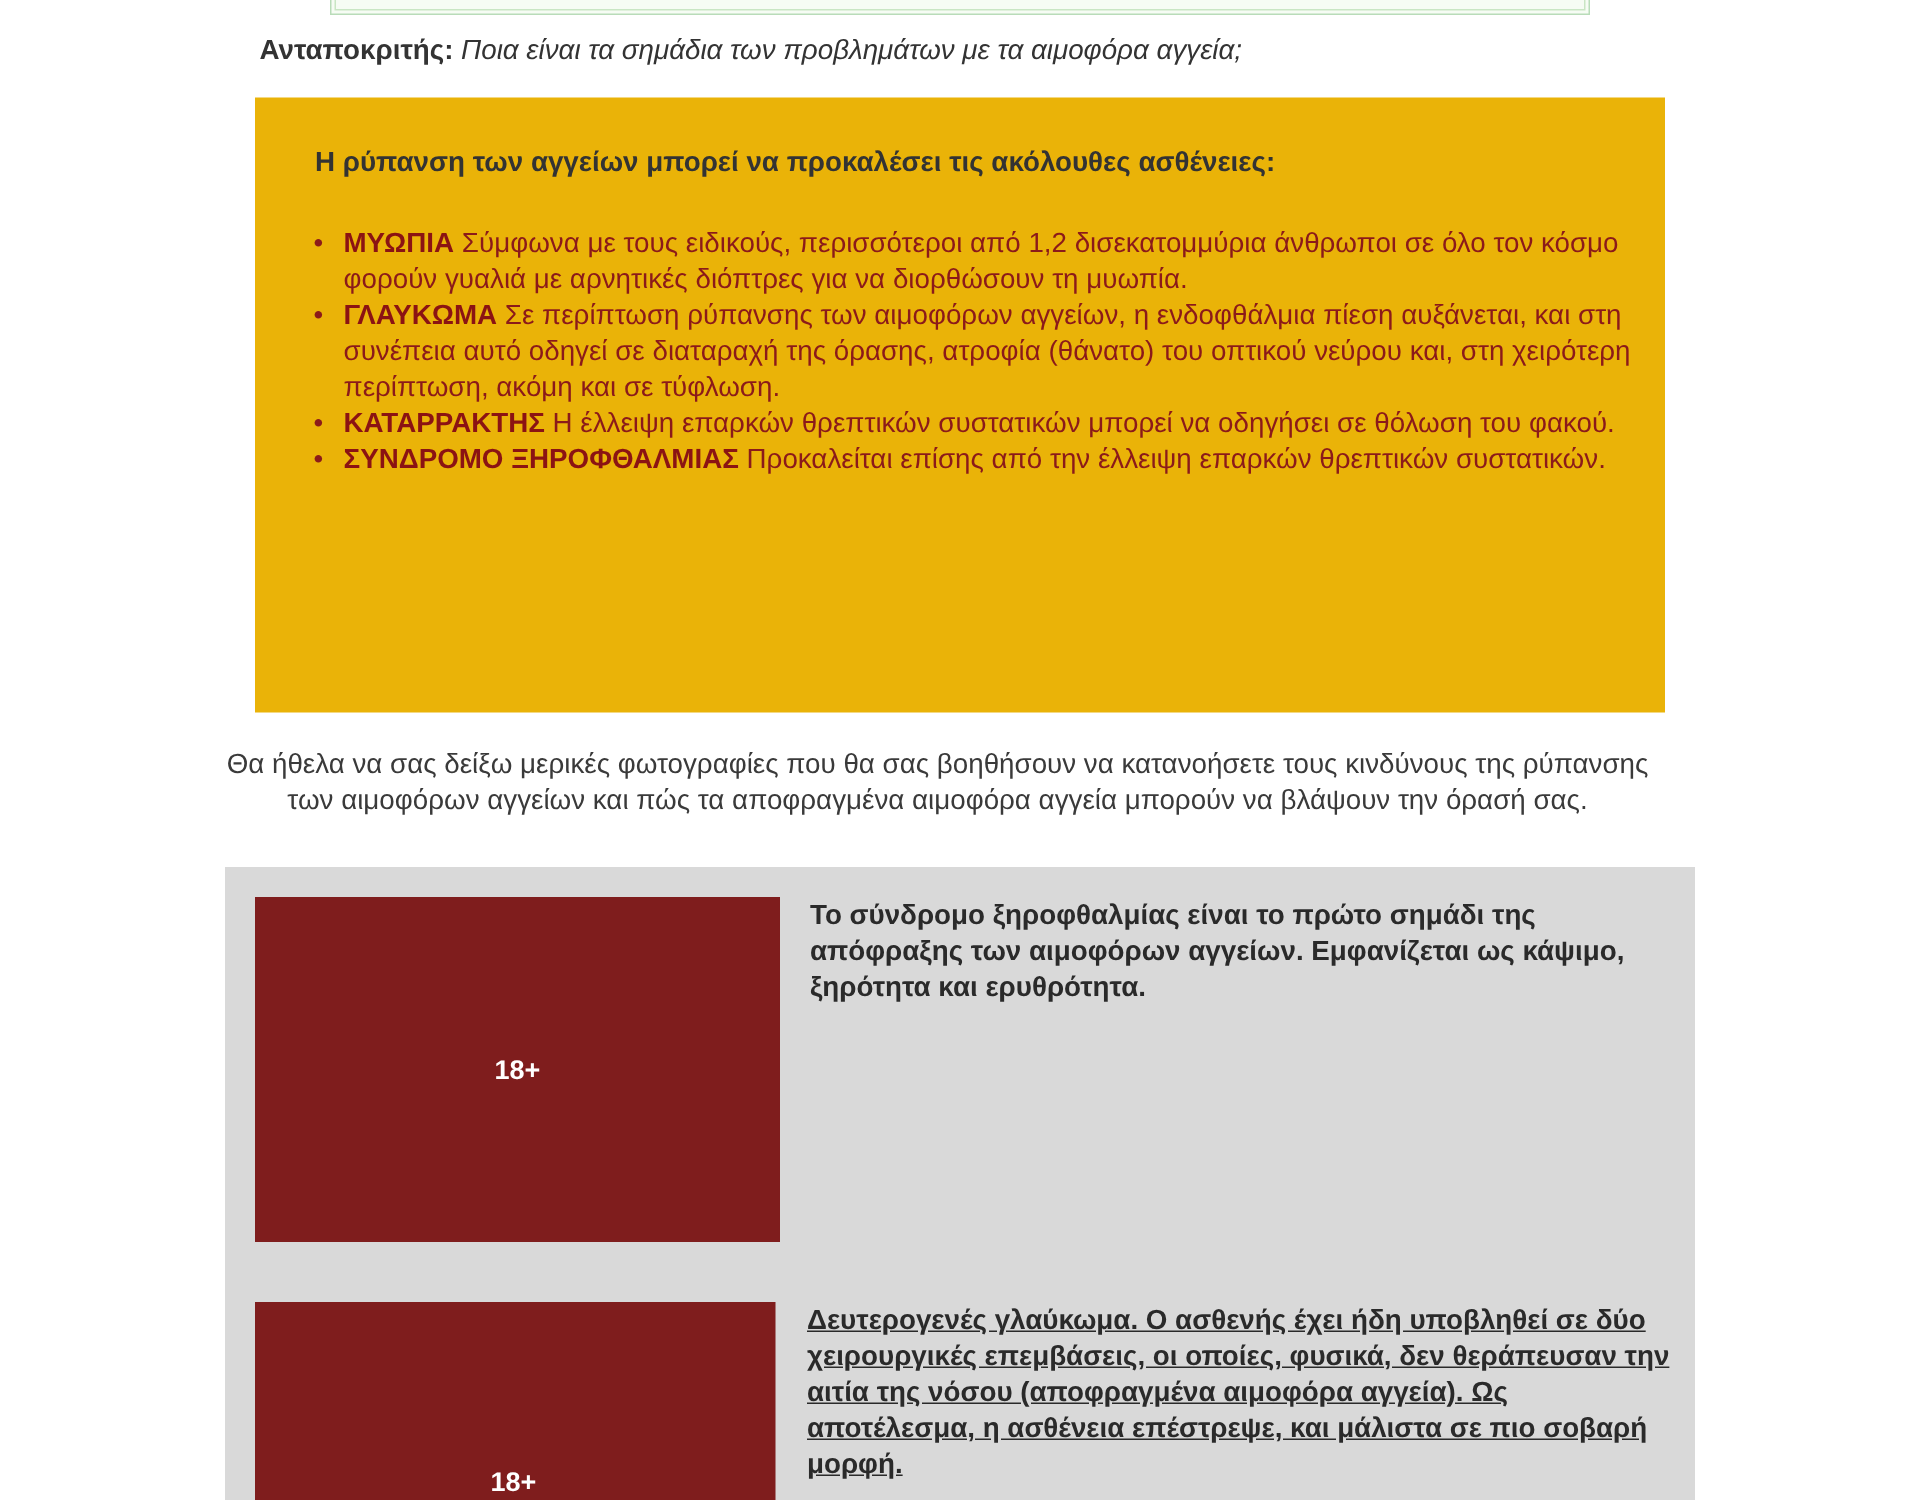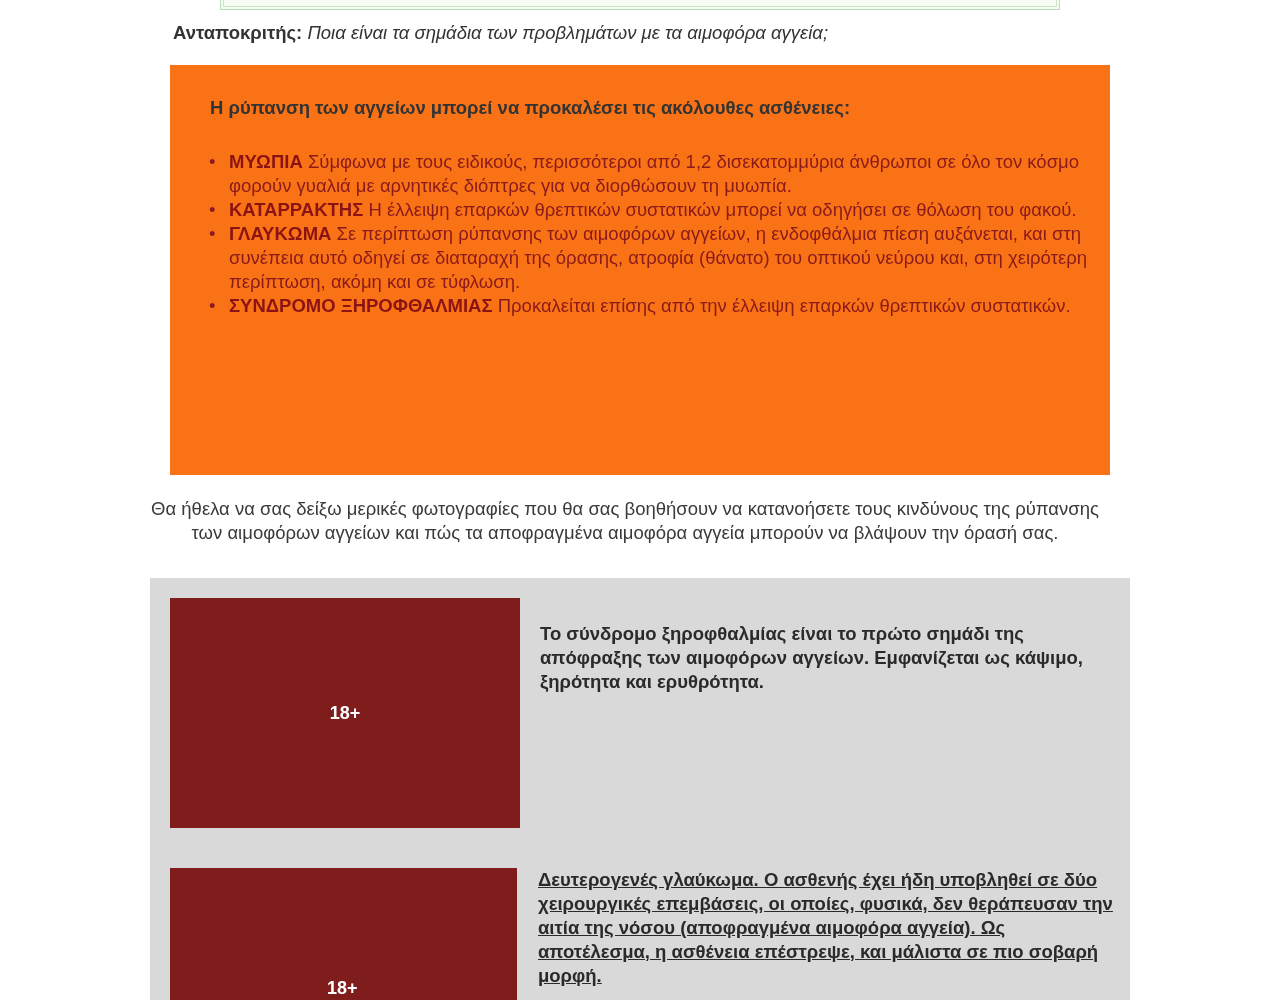--- a/index.html
+++ b/index.html
@@ -16,21 +16,21 @@
     }
 
     .question {
       position: absolute; left: 150px; top: 21px; font-size: 18.5px; line-height: 24px; color: #333;
     }
     .question .label { font-weight: bold; margin-left: 23px; }
     .question .q-text { font-style: italic; }
 
     .pink-box {
       position: absolute; left: 170px; top: 65px; width: 940px; height: 410px;
-      background: #f97316;
+      background: #eab308;
     }
     .pink-heading {
       position: absolute; left: 40px; top: 31px; font-size: 18.5px; font-weight: bold; color: #333;
       line-height: 24px;
     }
     .disease-list {
       position: absolute; left: 59px; top: 85px; width: 860px; list-style: none;
       font-size: 18.5px; line-height: 24px; color: #8b1a1a;
     }
     .disease-list li { position: relative; }
@@ -52,42 +52,42 @@
       display: flex; align-items: center; justify-content: center;
     }
     .gallery-item .image span {
       color: #ffffff; font-weight: bold; font-size: 18px;
     }
     .gallery-item .caption {
       position: absolute; font-size: 18.5px; font-weight: bold; line-height: 24px; color: #2a2a2a;
     }
     .item-1 { top: 20px; }
     .item-1 .image { width: 350px; height: 230px; }
-    .item-1 .caption { left: 370px; top: 0px; width: 560px; margin-top: 24px; }
+    .item-1 .caption { left: 370px; top: 0px; width: 560px; }
     .item-2 { top: 290px; }
     .item-2 .image { width: 347px; height: 280px; }
     .item-2 .image span { position: absolute; top: 110px; left: 157px; }
     .item-2 .caption { left: 368px; top: 0px; width: 580px; text-decoration: underline; }
   </style>
 </head>
 <body>
 
 <div class="top-box"></div>
 
 <p class="question">
   <span class="label">Ανταποκριτής:</span>
   <span class="q-text">Ποια είναι τα σημάδια των προβλημάτων με τα αιμοφόρα αγγεία;</span>
 </p>
 
 <div class="pink-box">
   <div class="pink-heading">Η ρύπανση των αγγείων μπορεί να προκαλέσει τις ακόλουθες ασθένειες:</div>
   <ul class="disease-list">
     <li><span class="term">ΜΥΩΠΙΑ</span><span> Σύμφωνα με τους ειδικούς, περισσότεροι από 1,2 δισεκατομμύρια άνθρωποι σε όλο τον κόσμο φορούν γυαλιά με αρνητικές διόπτρες για να διορθώσουν τη μυωπία.</span></li>
+    <li><span class="term">ΓΛΑΥΚΩΜΑ</span><span> Σε περίπτωση ρύπανσης των αιμοφόρων αγγείων, η ενδοφθάλμια πίεση αυξάνεται, και στη συνέπεια αυτό οδηγεί σε διαταραχή της όρασης, ατροφία (θάνατο) του οπτικού νεύρου και, στη χειρότερη περίπτωση, ακόμη και σε τύφλωση.</span></li>
     <li><span class="term">ΚΑΤΑΡΡΑΚΤΗΣ</span><span> Η έλλειψη επαρκών θρεπτικών συστατικών μπορεί να οδηγήσει σε θόλωση του φακού.</span></li>
-    <li><span class="term">ΓΛΑΥΚΩΜΑ</span><span> Σε περίπτωση ρύπανσης των αιμοφόρων αγγείων, η ενδοφθάλμια πίεση αυξάνεται, και στη συνέπεια αυτό οδηγεί σε διαταραχή της όρασης, ατροφία (θάνατο) του οπτικού νεύρου και, στη χειρότερη περίπτωση, ακόμη και σε τύφλωση.</span></li>
     <li><span class="term">ΣΥΝΔΡΟΜΟ ΞΗΡΟΦΘΑΛΜΙΑΣ</span><span> Προκαλείται επίσης από την έλλειψη επαρκών θρεπτικών συστατικών.</span></li>
   </ul>
 </div>
 
 <p class="intro-para">Θα ήθελα να σας δείξω μερικές φωτογραφίες που θα σας βοηθήσουν να κατανοήσετε τους κινδύνους της ρύπανσης των αιμοφόρων αγγείων και πώς τα αποφραγμένα αιμοφόρα αγγεία μπορούν να βλάψουν την όρασή σας.</p>
 
 <div class="gallery">
   <div class="gallery-item item-1">
     <div class="image">
       <span>18+</span>

